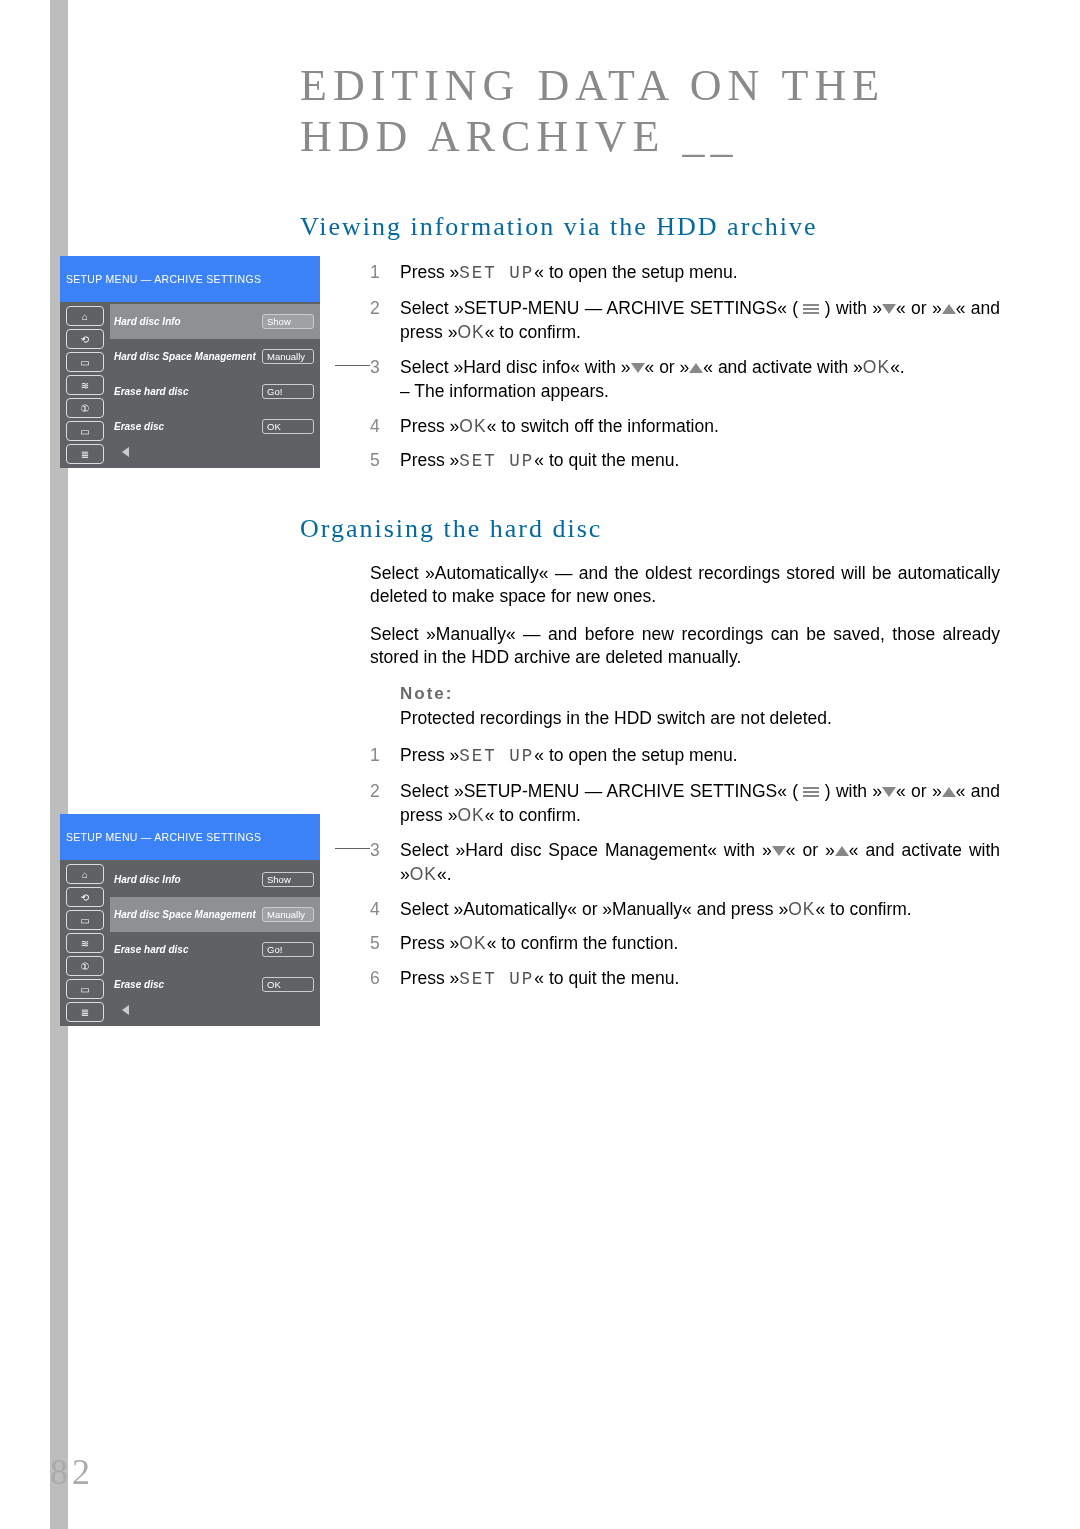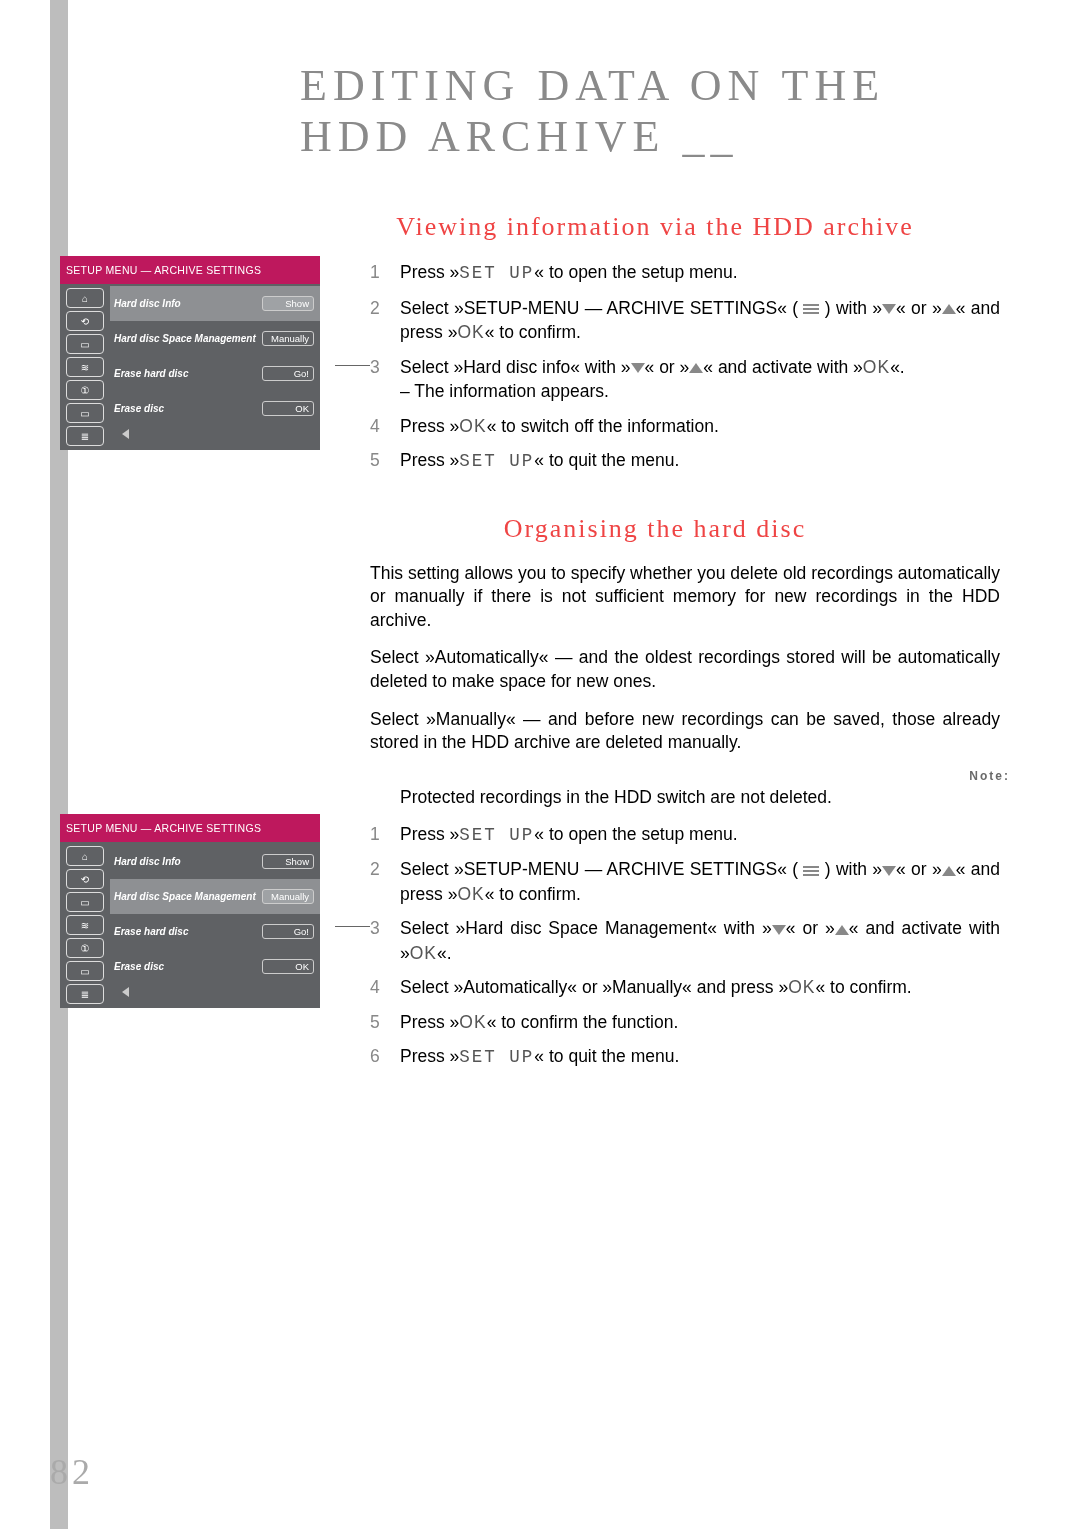--- a/index.html
+++ b/index.html
@@ -30,26 +30,25 @@
     color: #8a8a8a;
     font-weight: 300;
     margin-left: 250px;
     margin-top: 10px;
     margin-bottom: 50px;
     font-family: "Times New Roman", serif;
   }
   .section-heading {
     font-size: 26px;
     letter-spacing: 2px;
-    color: #ef4444;
+    color: #0369a1;
     font-weight: 300;
     margin-left: 250px;
     margin-bottom: 18px;
     font-family: "Times New Roman", serif;
-    text-align: center;
   }
   .body-text {
     margin-left: 320px;
     margin-right: 10px;
     font-size: 17.5px;
     line-height: 1.35;
     text-align: justify;
     margin-bottom: 14px;
   }
   .step {
@@ -74,26 +73,25 @@
     letter-spacing: 2px;
     font-family: "Courier New", monospace;
     color: #555;
   }
   .inline-btn2 {
     letter-spacing: 1px;
     color: #555;
   }
   .note-heading {
     margin-left: 350px;
-    font-size: 12px;
+    font-size: 17px;
     letter-spacing: 2px;
     font-weight: bold;
     color: #6a6a6a;
     margin-bottom: 4px;
-    text-align: right;
   }
   .note-text {
     margin-left: 350px;
     margin-right: 10px;
     font-size: 17.5px;
     margin-bottom: 14px;
   }
   .tri-down, .tri-up {
     display: inline-block;
     width: 0; height: 0;
@@ -130,22 +128,22 @@
   
   .osd {
     position: absolute;
     left: 60px;
     width: 260px;
     background: #5f6164;
     color: #fff;
     font-size: 11px;
   }
   .osd-header {
-    background: #be185d;
-    padding: 8px 6px;
+    background: #3b82f6;
+    padding: 17px 6px;
     font-size: 10.5px;
     letter-spacing: 0.3px;
   }
   .osd-body {
     display: flex;
   }
   .osd-icons {
     width: 50px;
     padding: 4px 0;
     display: flex;
@@ -178,21 +176,21 @@
   .osd-label {
     flex: 1;
     font-weight: bold;
     font-style: italic;
     font-size: 10px;
   }
   .osd-btn {
     border: 1px solid #ccc;
     border-radius: 3px;
     min-width: 52px;
-    text-align: right;
+    text-align: left;
     font-size: 9.5px;
     padding: 1px 4px;
     margin-right: 6px;
   }
   .osd-btn.selected {
     background: #9fa2a5;
   }
   .osd-foot {
     display:flex;
     align-items:center;
@@ -264,21 +262,20 @@
   <div class="step">
     <div class="step-num">5</div>
     <div class="step-body">
       <span>Press »</span><span class="inline-btn">SET UP</span><span>« to quit the menu.</span>
     </div>
   </div>
 
   <div class="gap"></div>
 
   <div class="section-heading">Organising the hard disc</div>
-  <div class="body-text">This setting allows you to specify whether you delete old recordings automatically or manually if there is not sufficient memory for new recordings in the HDD archive.</div>
   <div class="body-text">Select »Automatically« — and the oldest recordings stored will be automatically deleted to make space for new ones.</div>
   <div class="body-text">Select »Manually« — and before new recordings can be saved, those already stored in the HDD archive are deleted manually.</div>
 
   <div class="note-heading">Note:</div>
   <div class="note-text">Protected recordings in the HDD switch are not deleted.</div>
 
   <div class="step">
     <div class="step-num">1</div>
     <div class="step-body">
       <span>Press »</span><span class="inline-btn">SET UP</span><span>« to open the setup menu.</span>

